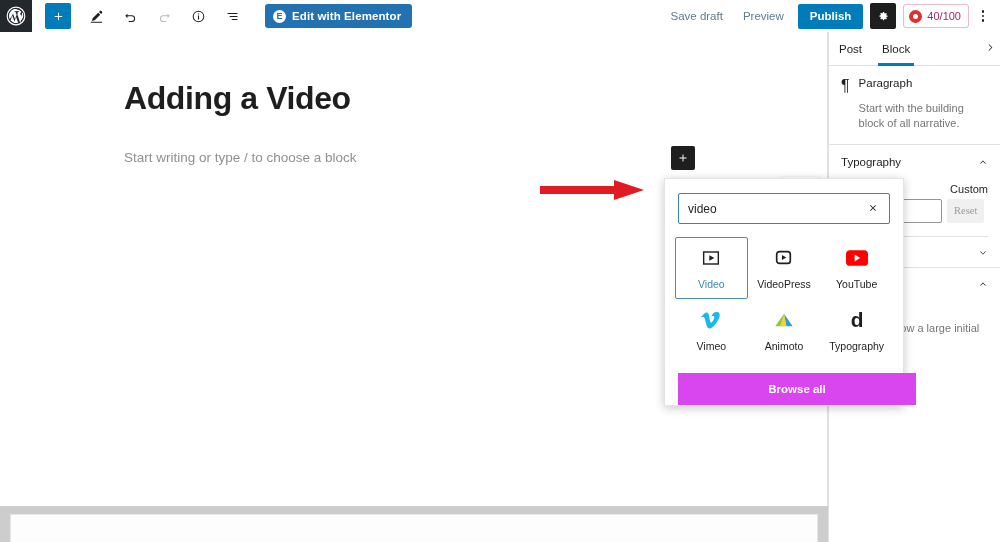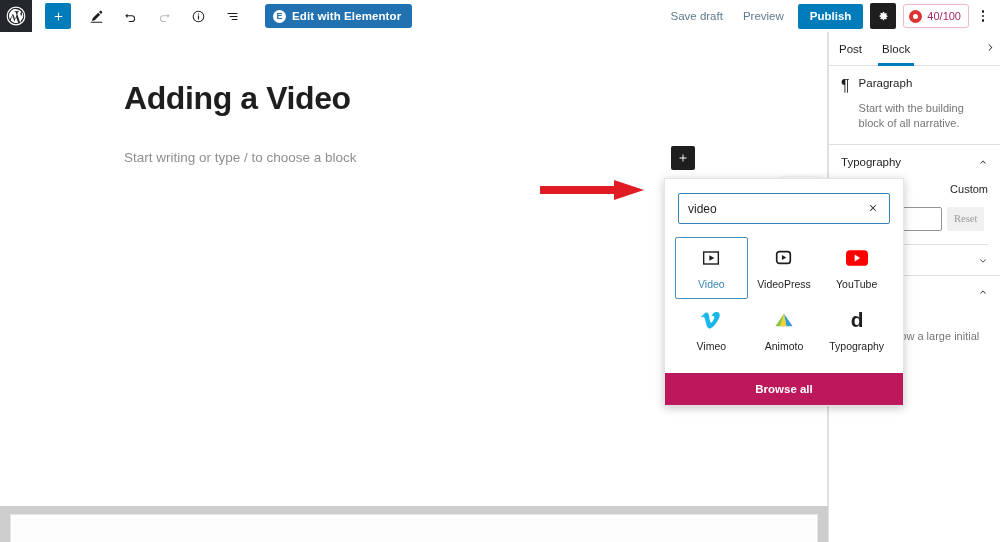--- a/index.html
+++ b/index.html
@@ -185,21 +185,21 @@
   .panel-head {
     display: flex; align-items: center; justify-content: space-between;
     padding: 11px 12px 9px 12px;
     border-bottom: 1px solid #e0e0e0;
   }
   .panel-head.no-border { border-bottom: none; }
   .panel-title { font-size: 11.5px; color: #1e1e1e; }
   .chev { width: 10px; height: 10px; }
 
   .ctrl-row { padding: 6px 12px 0 12px; }
-  .ctrl-labels { display: flex; justify-content: space-between; margin-bottom: 12px; }
+  .ctrl-labels { display: flex; justify-content: space-between; margin-bottom: 4px; }
   .ctrl-label { font-size: 11px; color: #1e1e1e; }
   .ctrl-fields { display: flex; align-items: center; gap: 5px; }
   .sel-box {
     height: 24px; width: 54px; border: 1px solid #949494; border-radius: 2px;
     background: #fff; display: flex; align-items: center; justify-content: flex-end;
     padding-right: 5px;
   }
   .num-box {
     height: 24px; width: 42px; border: 1px solid #949494; border-radius: 2px;
     background: #fff;
@@ -252,24 +252,25 @@
     gap: 9px; height: 62px; cursor: pointer;
     border: 1px solid transparent; border-radius: 2px;
     background: #fff;
   }
   .block-cell.selected { border-color: #4a90b8; }
   .block-cell .bl-label { font-size: 10.5px; color: #1e1e1e; }
   .block-cell.selected .bl-label { color: #3b87b5; }
   .bl-icon { height: 22px; display: flex; align-items: center; justify-content: center; }
 
   .browse-all {
-    background: #be185d; color: #fff; border: none;
+    background: #d946ef; color: #fff; border: none;
     width: 100%; height: 32px; cursor: pointer;
     font-size: 11.5px; font-weight: 700;
     font-family: "Liberation Sans", sans-serif;
+    margin-left: 13px;
   }
 
   
   .bottom-strip {
     position: absolute; left: 0; bottom: 0; width: 828px; height: 36px;
     background: #cdcdcd;
   }
   .bottom-panel {
     position: absolute; left: 10px; top: 8px; right: 10px; bottom: -10px;
     background: #fdfdfd; border: 1px solid #e6e6e6;

